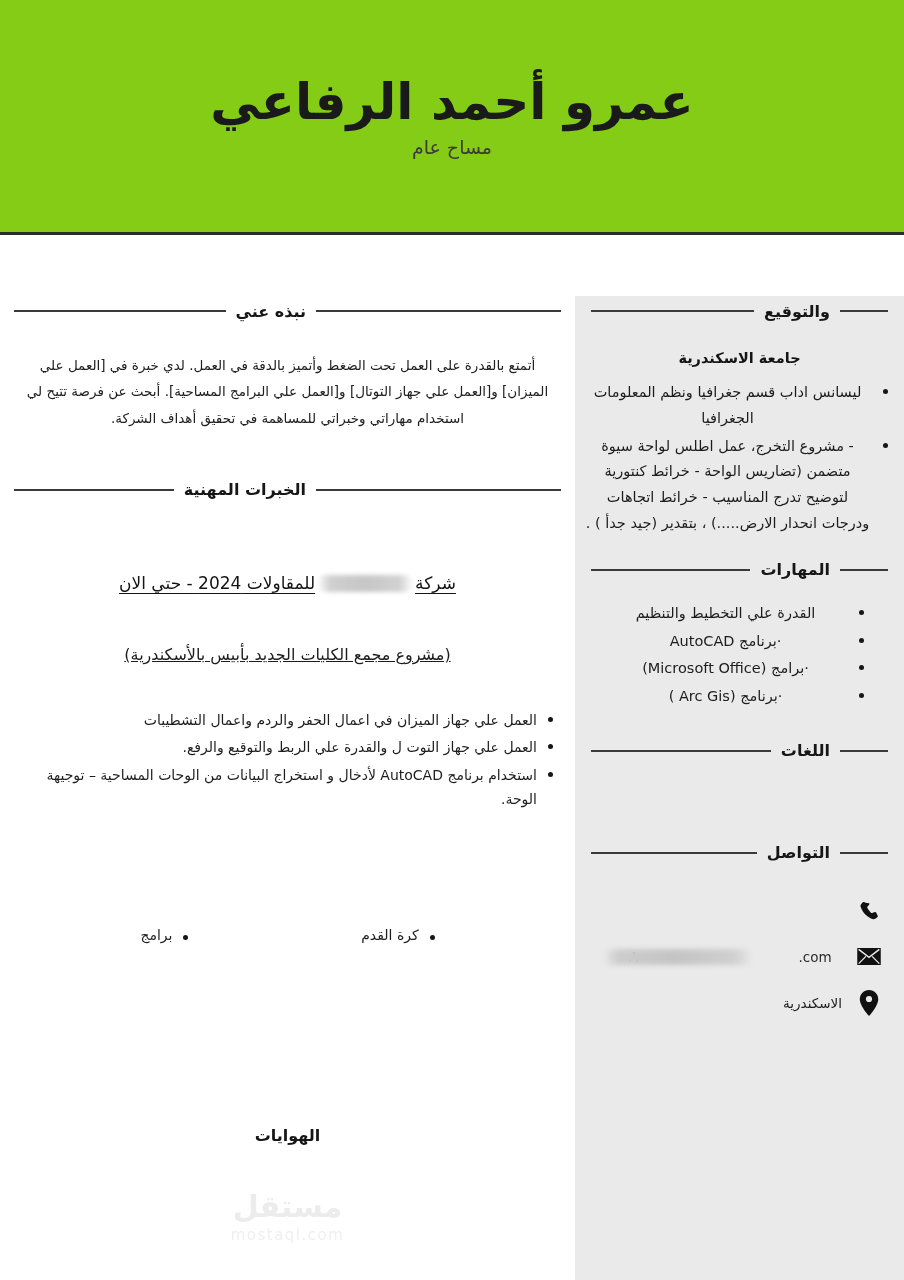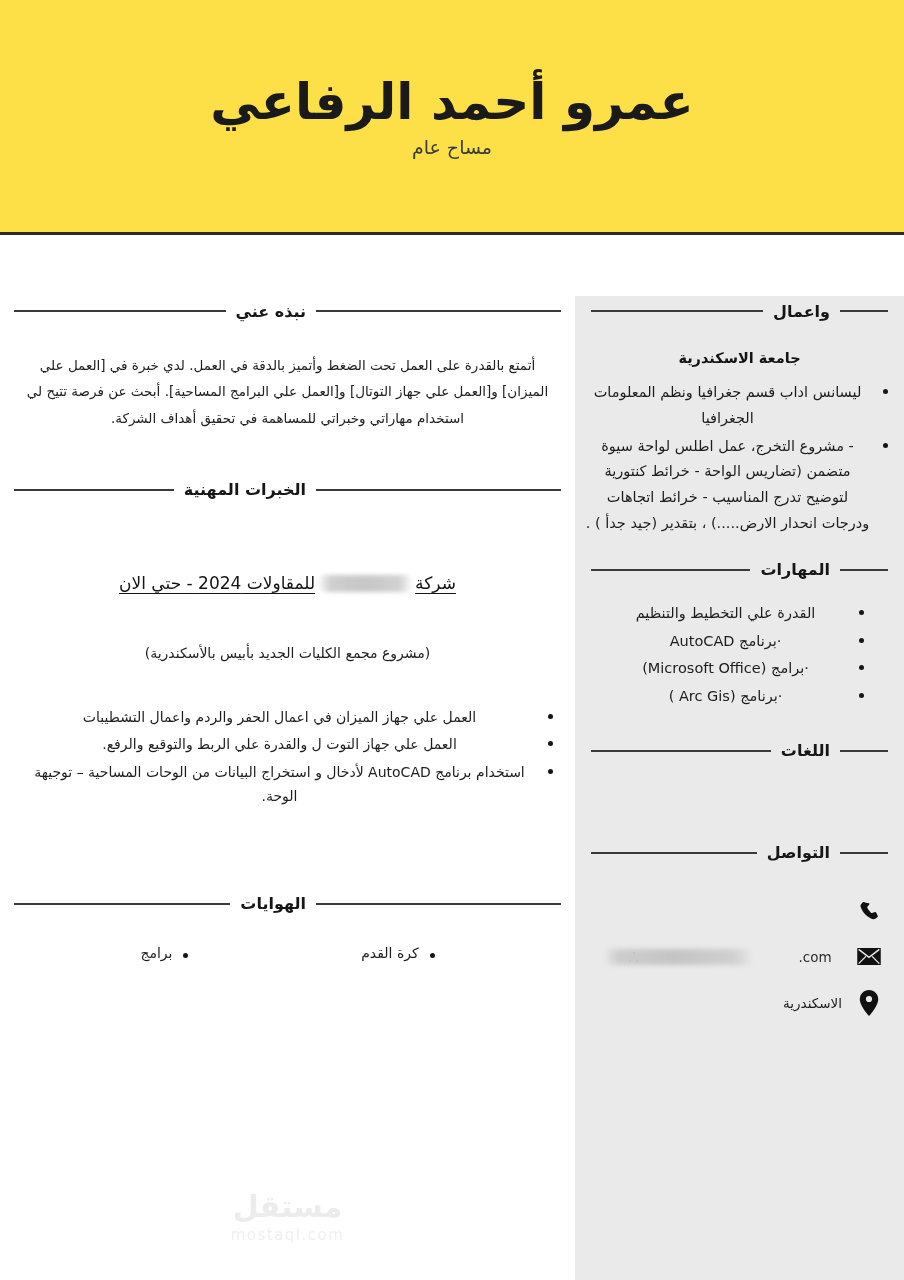--- a/index.html
+++ b/index.html
@@ -24,21 +24,21 @@
     overflow: hidden;
   }
 
   
   .header {
     position: absolute;
     left: 0;
     top: 0;
     width: 904px;
     height: 232px;
-    background: #fde047;
+    background: #84cc16;
     box-sizing: border-box;
     display: flex;
     flex-direction: column;
     align-items: center;
     justify-content: center;
     text-align: center;
   }
   .header-name {
     font-size: 50px;
     font-weight: bold;
@@ -146,38 +146,38 @@
         rgba(210,210,210,0) 0%,
         rgba(205,205,205,0.95) 14%,
         rgba(198,198,198,1) 50%,
         rgba(207,207,207,0.95) 86%,
         rgba(214,214,214,0) 100%);
     border-radius: 9px;
     filter: blur(2.2px);
     margin: 0 2px;
   }
   .job-subtitle {
-    font-size: 14px;
+    font-size: 16px;
     text-align: center;
     margin: 52px 0 0 0;
     color: #1d1d1d;
     direction: rtl;
+    text-decoration: underline;
   }
 
   ul.bullets {
     list-style: none;
     margin: 44px 0 0 0;
     padding: 0;
     direction: rtl;
   }
   ul.bullets > li {
     position: relative;
     font-size: 14px;
     line-height: 1.75;
-    text-align: center;
     color: #1d1d1d;
     padding: 0 0 0 0;
     margin: 0 0 3px 0;
   }
   ul.bullets > li .dot {
     position: absolute;
     right: -16px;
     top: 9px;
     width: 5px;
     height: 5px;
@@ -346,21 +346,21 @@
   <div class="header">
     <div class="header-name">عمرو أحمد الرفاعي</div>
     <div class="header-title">مساح عام</div>
   </div>
   <div class="header-rule"></div>
 
   <div class="sidebar">
 
     <div class="section-head">
       <span class="rule lead"></span>
-      <h2>واعمال</h2>
+      <h2>والتوقيع</h2>
       <span class="rule"></span>
     </div>
     <div class="edu-org">جامعة الاسكندرية</div>
     <ul class="side-list edu-list">
       <li><span class="dot"></span><span>ليسانس اداب قسم جغرافيا ونظم المعلومات الجغرافيا</span></li>
       <li><span class="dot"></span><span>- مشروع التخرج، عمل اطلس لواحة سيوة متضمن (تضاريس الواحة - خرائط كنتورية لتوضيح تدرج المناسيب - خرائط اتجاهات ودرجات انحدار الارض.....) ، بتقدير (جيد جدأ ) .</span></li>
     </ul>
 
     <div class="section-head" style="margin-top:18px;">
       <span class="rule lead"></span>
@@ -442,21 +442,21 @@
     <div class="job-title"><span>شركة</span><span class="redacted"></span><span>للمقاولات 2024 - حتي الان</span></div>
 
     <div class="job-subtitle">(مشروع مجمع الكليات الجديد بأبيس بالأسكندرية)</div>
 
     <ul class="bullets">
       <li><span class="dot"></span><span>العمل علي جهاز الميزان في اعمال الحفر والردم واعمال التشطيبات</span></li>
       <li><span class="dot"></span><span>العمل علي جهاز التوت ل والقدرة علي الربط والتوقيع والرفع.</span></li>
       <li><span class="dot"></span><span>استخدام برنامج AutoCAD لأدخال و استخراج البيانات من الوحات المساحية – توجيهة الوحة.</span></li>
     </ul>
 
-    <div class="section-head" style="margin-top:80px;">
+    <div class="section-head" style="margin-top:59px;flex-direction:column;">
       <span class="rule lead"></span>
       <h2>الهوايات</h2>
       <span class="rule"></span>
     </div>
     <div class="hobbies-row">
       <span class="hobby-item"><span class="dot"></span><span>كرة القدم</span></span>
       <span class="hobby-item"><span class="dot"></span><span>برامج</span></span>
     </div>
   </div>
 

